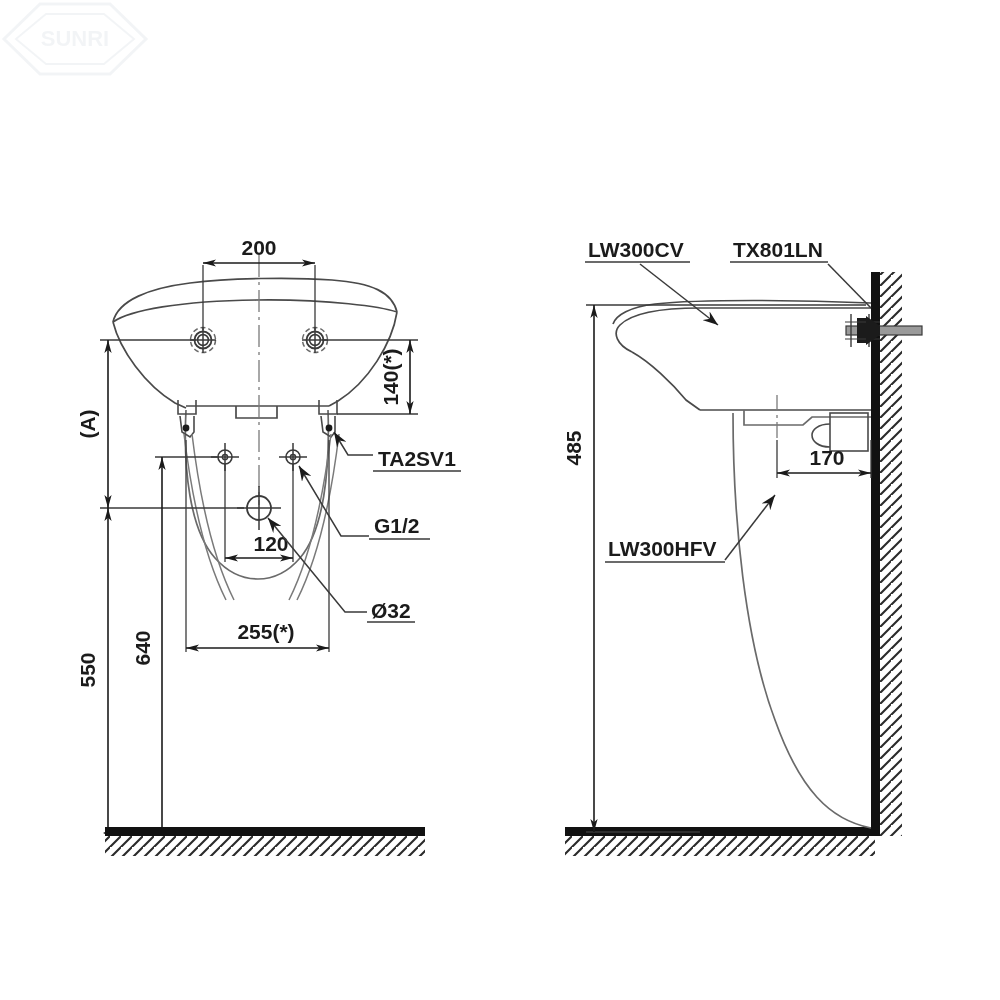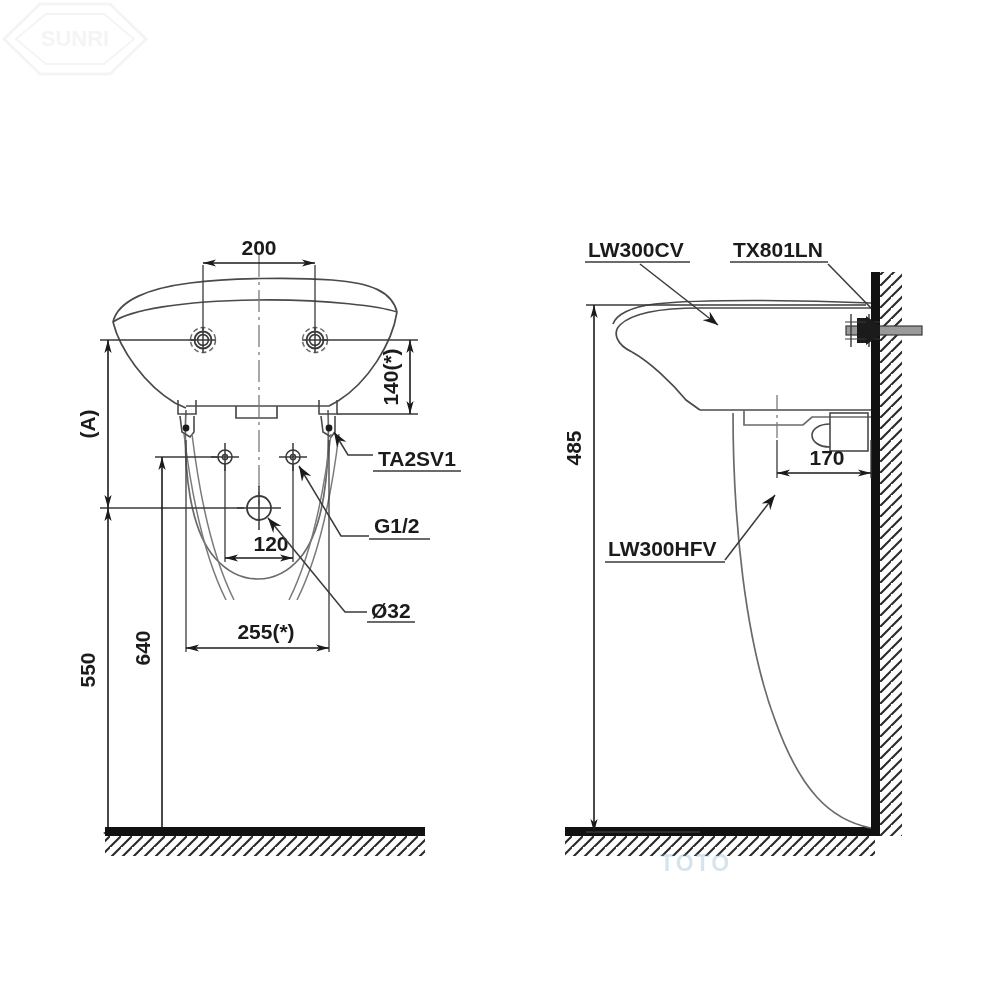--- a/index.html
+++ b/index.html
@@ -334,15 +334,14 @@
       <text class="calltext" x="608" y="556">LW300HFV</text>
     </g>
   </svg>
 
   <svg class="wm-badge" viewBox="0 0 150 78">
     <path d="M40,4 L110,4 L146,39 L110,74 L40,74 L4,39 Z" fill="none" stroke="#2a4a6a" stroke-width="3"></path>
     <path d="M46,14 L104,14 L134,39 L104,64 L46,64 L16,39 Z" fill="none" stroke="#2a4a6a" stroke-width="2"></path>
     <text x="75" y="46" text-anchor="middle" font-family="'Liberation Sans', sans-serif" font-size="22" font-weight="700" fill="#2a4a6a">SUNRI</text>
   </svg>
 
-  <div class="wm-bottom">TOTO</div>
 
 </div>
 
 </body></html>

